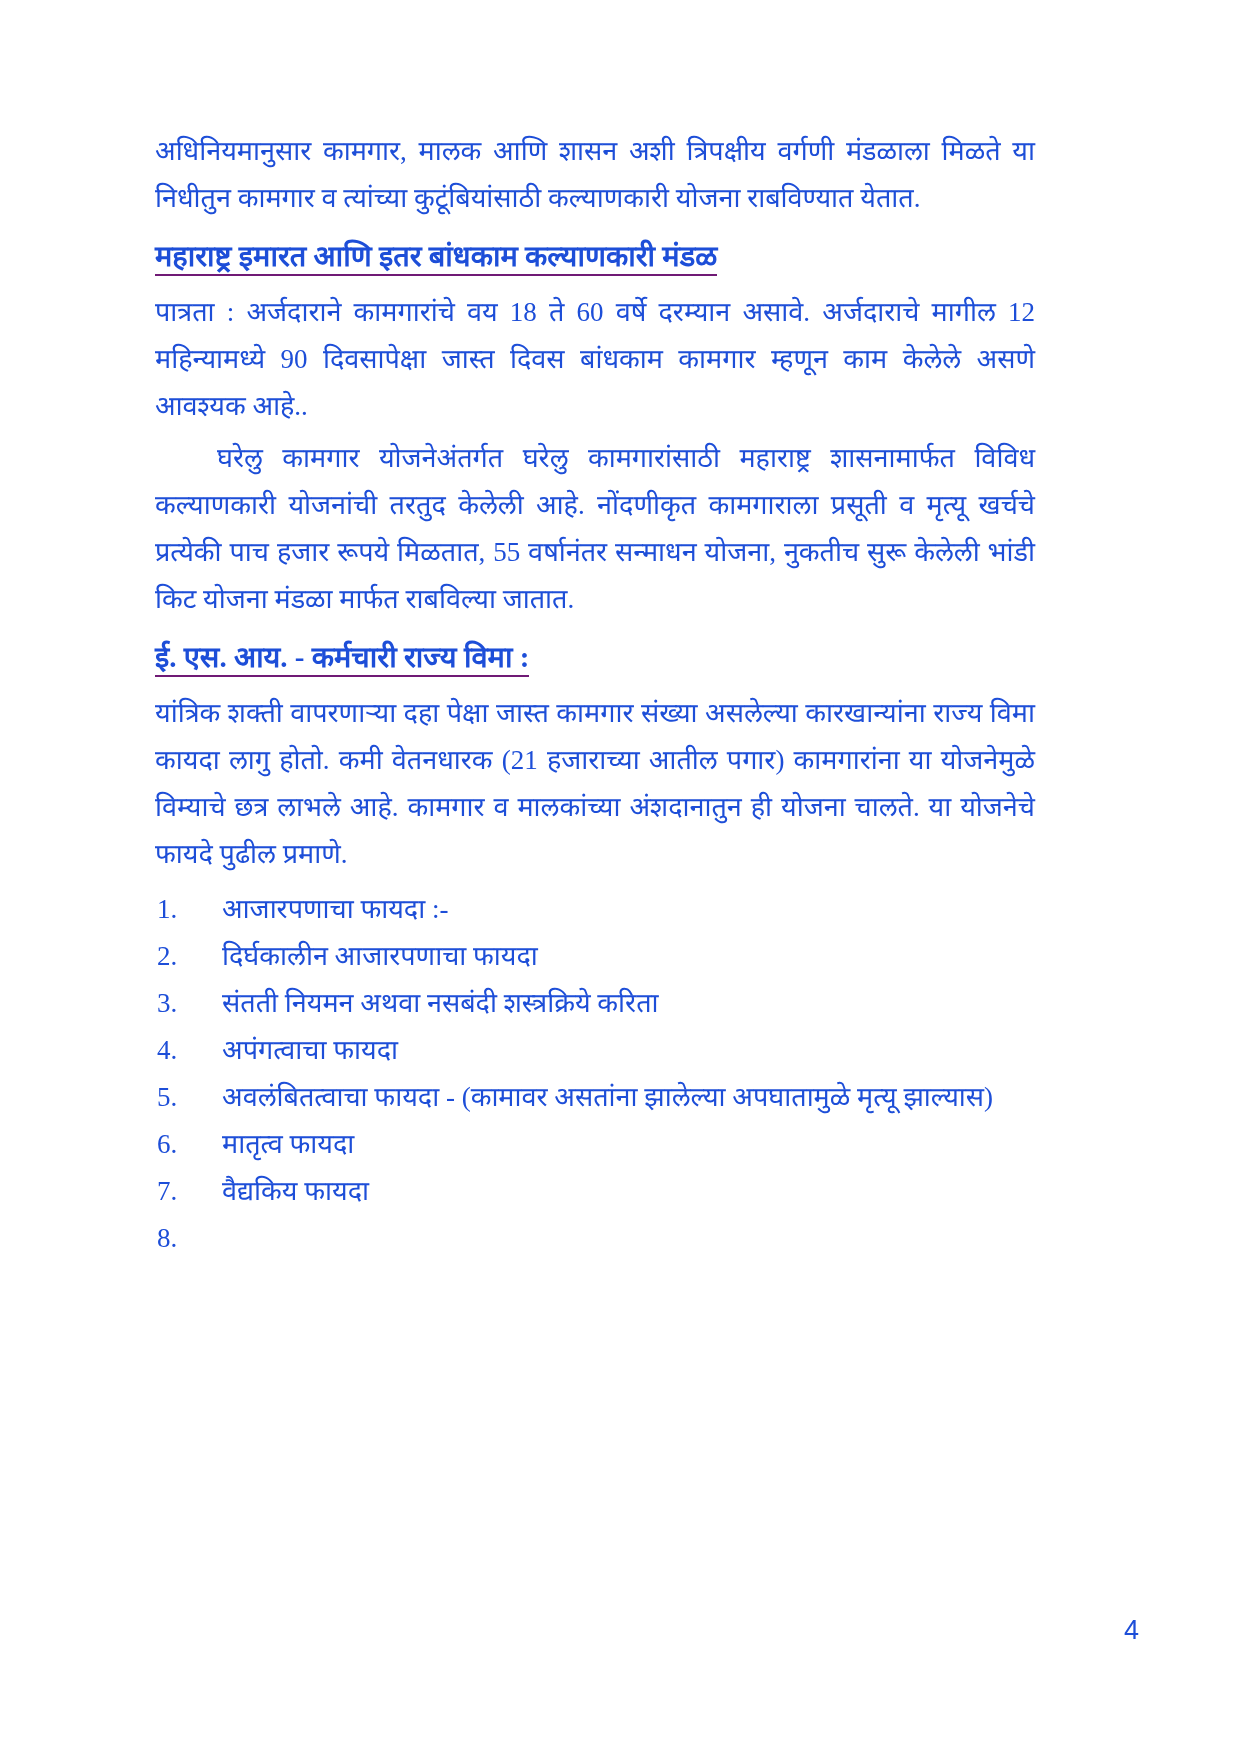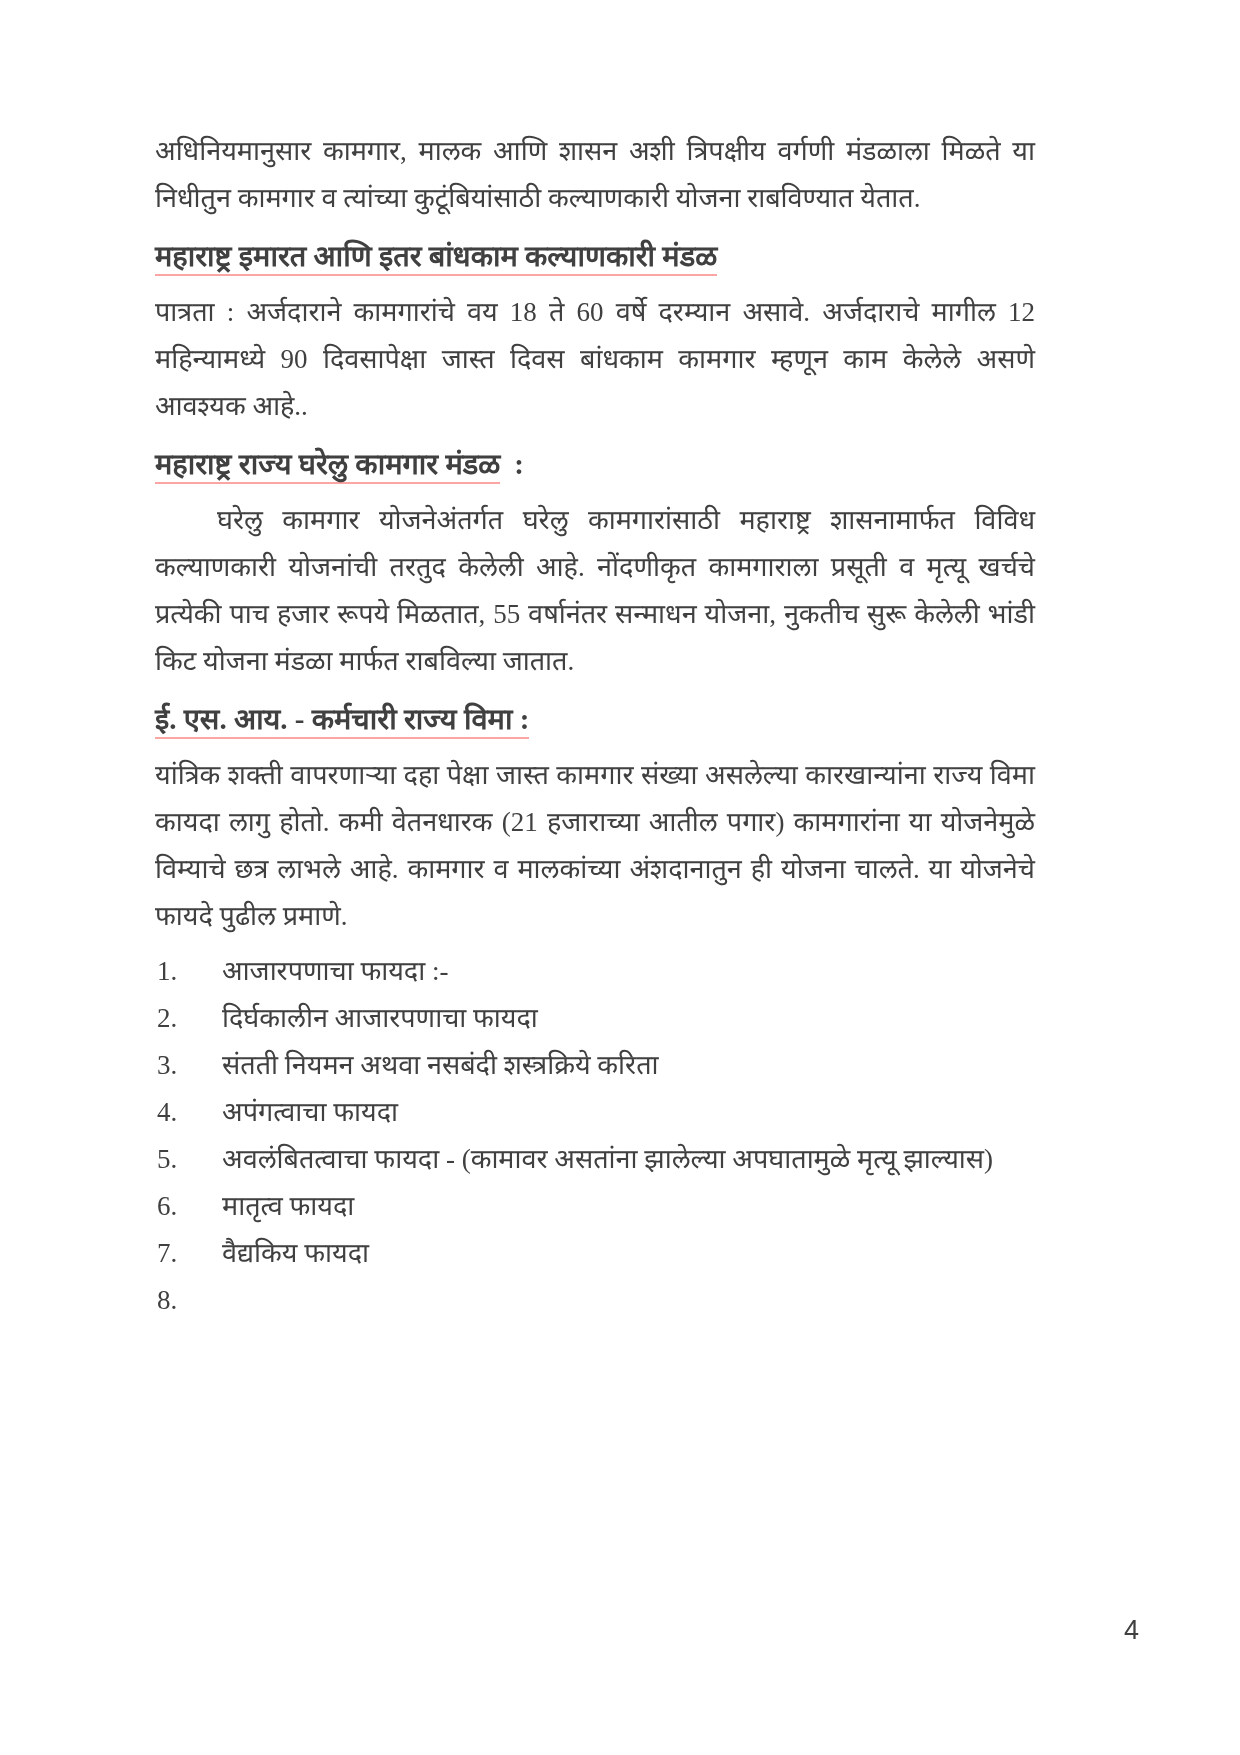--- a/index.html
+++ b/index.html
@@ -6,21 +6,21 @@
     margin: 0;
     padding: 0;
     background: #e8e8e8;
   }
   .page {
     position: relative;
     width: 1240px;
     height: 1755px;
     margin: 0 auto;
     background: #ffffff;
-    color: #404040;
+    color: #1d4ed8;
     font-family: "Liberation Serif", "DejaVu Serif", serif;
     box-sizing: border-box;
     padding: 128px 205px 0 155px;
     overflow: hidden;
   }
   p.body {
     font-size: 27px;
     line-height: 47px;
     text-align: justify;
     margin: 0 0 5px 0;
@@ -28,21 +28,21 @@
   p.body.indent {
     text-indent: 62px;
   }
   h2.heading {
     font-size: 29px;
     line-height: 47px;
     font-weight: 700;
     margin: 11px 0 9px 0;
   }
   .u {
-    border-bottom: 2px solid #fca5a5;
+    border-bottom: 2px solid #701a75;
     padding-bottom: 2px;
   }
   .heading .suffix {
     margin-left: 14px;
     font-weight: 700;
   }
   .benefits {
     margin-top: 8px;
   }
   .benefit-item {
@@ -74,21 +74,20 @@
 
 <div class="page">
 
   <p class="body">अधिनियमानुसार कामगार, मालक  आणि शासन अशी त्रिपक्षीय वर्गणी मंडळाला मिळते या निधीतुन कामगार व त्यांच्या कुटूंबियांसाठी कल्याणकारी योजना राबविण्यात येतात.</p>
 
   <h2 class="heading"><span class="u">महाराष्ट्र इमारत आणि इतर बांधकाम कल्याणकारी मंडळ</span></h2>
 
 
   <p class="body">पात्रता : अर्जदाराने कामगारांचे वय 18 ते 60 वर्षे दरम्यान असावे.  अर्जदाराचे मागील 12 महिन्यामध्ये 90 दिवसापेक्षा जास्त दिवस बांधकाम कामगार म्हणून काम केलेले असणे आवश्यक आहे..</p>
 
-  <h2 class="heading"><span class="u">महाराष्ट्र राज्य घरेलु कामगार मंडळ</span><span class="suffix">:</span></h2>
 
   <p class="body indent">घरेलु कामगार योजनेअंतर्गत घरेलु  कामगारांसाठी महाराष्ट्र शासनामार्फत विविध कल्याणकारी योजनांची तरतुद केलेली आहे. नोंदणीकृत कामगाराला प्रसूती व मृत्यू खर्चचे प्रत्येकी पाच हजार रूपये मिळतात, 55 वर्षानंतर सन्माधन योजना, नुकतीच सुरू केलेली भांडी किट योजना मंडळा मार्फत राबविल्या जातात.</p>
 
   <h2 class="heading"><span class="u">ई. एस. आय. - कर्मचारी राज्य विमा :</span></h2>
 
   <p class="body">यांत्रिक शक्ती वापरणाऱ्या  दहा पेक्षा जास्त कामगार संख्या असलेल्या  कारखान्यांना राज्य विमा कायदा लागु होतो. कमी वेतनधारक (21 हजाराच्या आतील पगार) कामगारांना  या योजनेमुळे विम्याचे छत्र लाभले आहे.  कामगार व मालकांच्या अंशदानातुन ही योजना चालते. या योजनेचे फायदे पुढील प्रमाणे.</p>
 
   <div class="benefits">
     <div class="benefit-item">
       <span class="benefit-num">1.</span>

